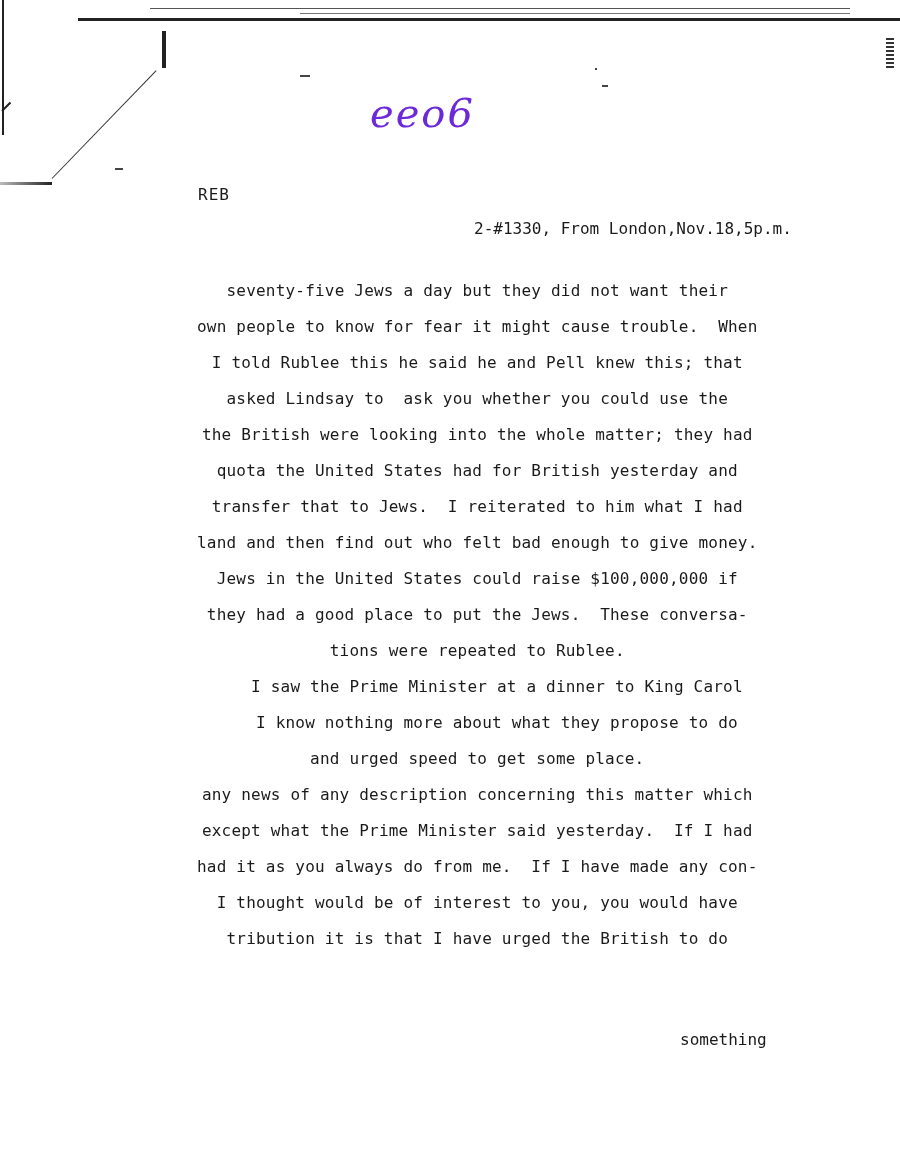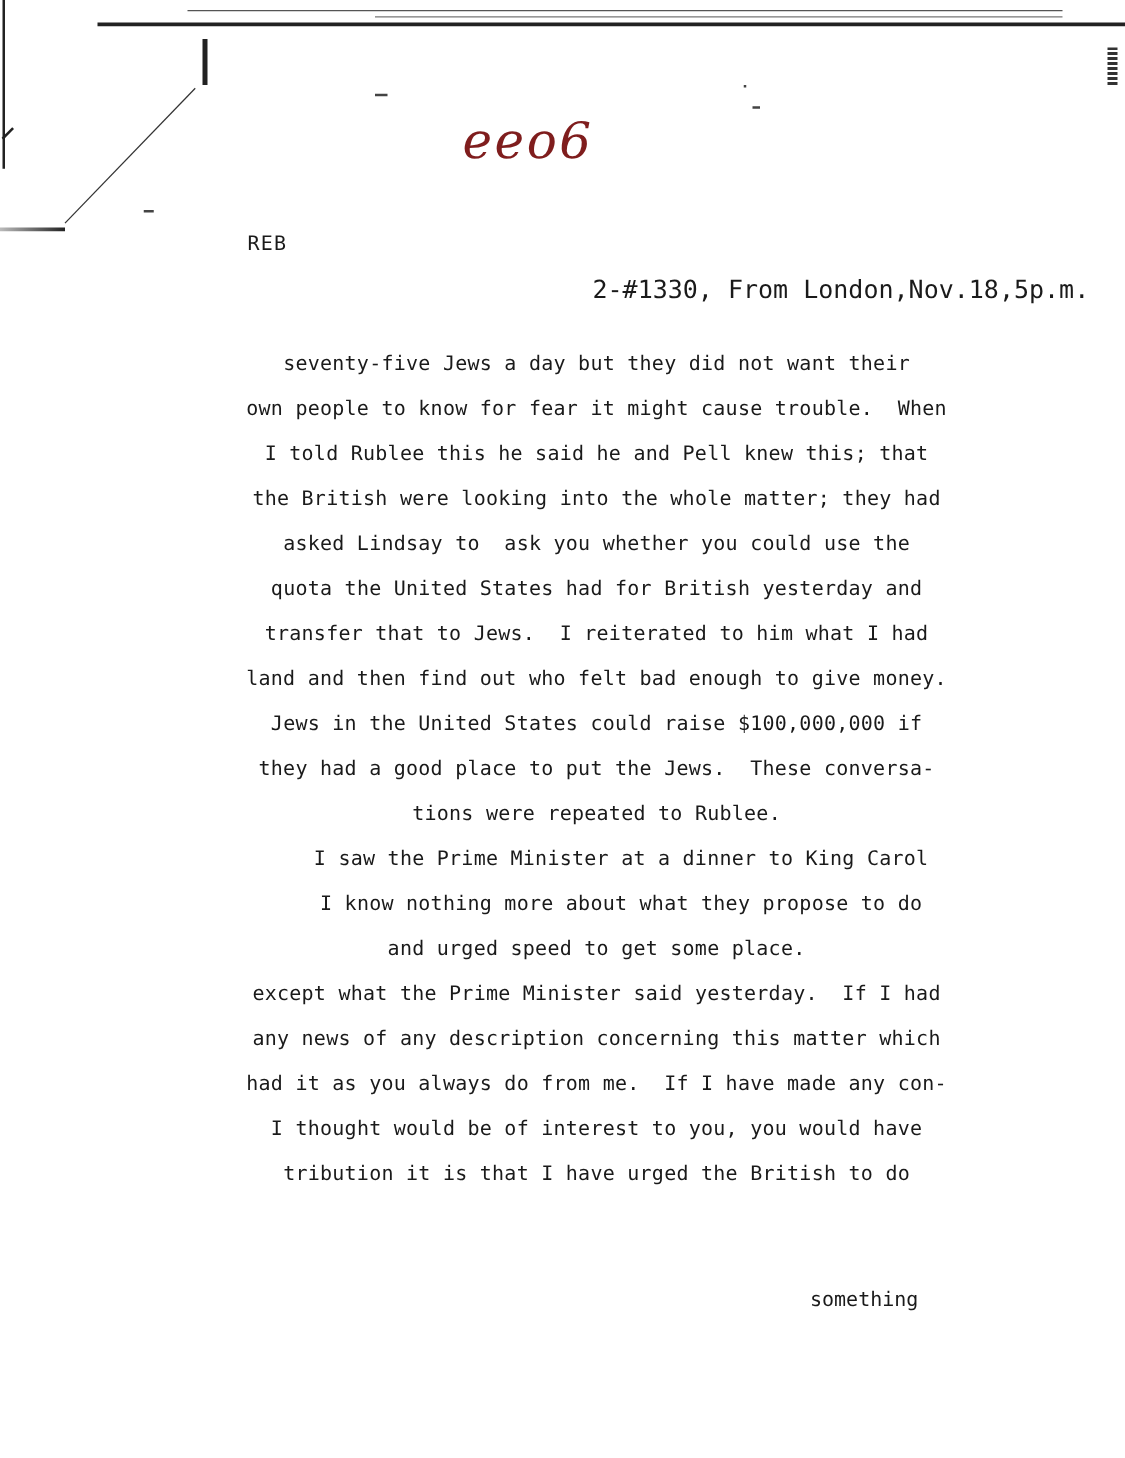--- a/index.html
+++ b/index.html
@@ -14,27 +14,27 @@
     .left-rule { position: absolute; left: 2px; top: 0; width: 2px; height: 135px; background: #222; }
     .left-tick { position: absolute; left: 2px; top: 110px; width: 12px; height: 2px; background: #222; transform: rotate(-45deg); transform-origin: left; }
     .fold-line { position: absolute; left: 52px; top: 178px; width: 150px; height: 1px; background: #333; transform: rotate(-46deg); transform-origin: left center; }
     .fold-v { position: absolute; left: 162px; top: 22px; width: 4px; height: 46px; background: linear-gradient(#fff 0 20%, #222 20% 100%); }
     .fold-h { position: absolute; left: 0; top: 182px; width: 52px; height: 3px; background: linear-gradient(90deg, #bbb, #222); }
     .speck { position: absolute; background: #444; width: 2px; height: 2px; }
     .stamp { position: absolute; left: 886px; top: 38px; width: 8px; height: 30px; background: repeating-linear-gradient(#333 0 2px, #fff 2px 4px); }
 
     .handwritten {
       position: absolute; left: 370px; top: 90px; font-family: "DejaVu Serif", serif; font-style: italic;
-      font-size: 40px; color: #7f1d1d; letter-spacing: 2px; font-weight: normal;
+      font-size: 40px; color: #6d28d9; letter-spacing: 2px; font-weight: normal;
     }
     .initials { position: absolute; left: 198px; top: 185px; font-size: 16px; letter-spacing: 1px; }
-    .dateline { position: absolute; left: 474px; top: 219px; font-size: 20px; white-space: pre; }
+    .dateline { position: absolute; left: 474px; top: 219px; font-size: 16px; white-space: pre; }
     .body-lines { position: absolute; left: 197px; top: 273px; text-align: center; }
     .line { font-size: 16px; line-height: 36px; height: 36px; white-space: pre; letter-spacing: 0.2px; }
-    .signoff { position: absolute; left: 648px; top: 1030px; font-size: 16px; }
+    .signoff { position: absolute; left: 680px; top: 1030px; font-size: 16px; }
   </style>
 </head>
 <body>
 
 <div class="page">
   <div class="top-rule2"></div>
   <div class="top-rule3"></div>
   <div class="top-rule"></div>
   <div class="left-rule"></div>
   <div class="left-tick"></div>
@@ -48,32 +48,32 @@
   <div class="speck" style="left:115px;top:168px;width:8px"></div>
 
   <div class="handwritten">eeo6</div>
   <div class="initials">REB</div>
   <div class="dateline">2-#1330, From London,Nov.18,5p.m.</div>
 
   <div class="body-lines">
     <div class="line">seventy-five Jews a day but they did not want their</div>
     <div class="line">own people to know for fear it might cause trouble.  When</div>
     <div class="line">I told Rublee this he said he and Pell knew this; that</div>
+    <div class="line">asked Lindsay to  ask you whether you could use the</div>
     <div class="line">the British were looking into the whole matter; they had</div>
-    <div class="line">asked Lindsay to  ask you whether you could use the</div>
     <div class="line">quota the United States had for British yesterday and</div>
     <div class="line">transfer that to Jews.  I reiterated to him what I had</div>
     <div class="line">land and then find out who felt bad enough to give money.</div>
     <div class="line">Jews in the United States could raise $100,000,000 if</div>
     <div class="line">they had a good place to put the Jews.  These conversa-</div>
     <div class="line">tions were repeated to Rublee.</div>
     <div class="line">    I saw the Prime Minister at a dinner to King Carol</div>
     <div class="line">    I know nothing more about what they propose to do</div>
     <div class="line">and urged speed to get some place.</div>
+    <div class="line">any news of any description concerning this matter which</div>
     <div class="line">except what the Prime Minister said yesterday.  If I had</div>
-    <div class="line">any news of any description concerning this matter which</div>
     <div class="line">had it as you always do from me.  If I have made any con-</div>
     <div class="line">I thought would be of interest to you, you would have</div>
     <div class="line">tribution it is that I have urged the British to do</div>
   </div>
 
   <div class="signoff">something</div>
 </div>
 
 </body></html>

